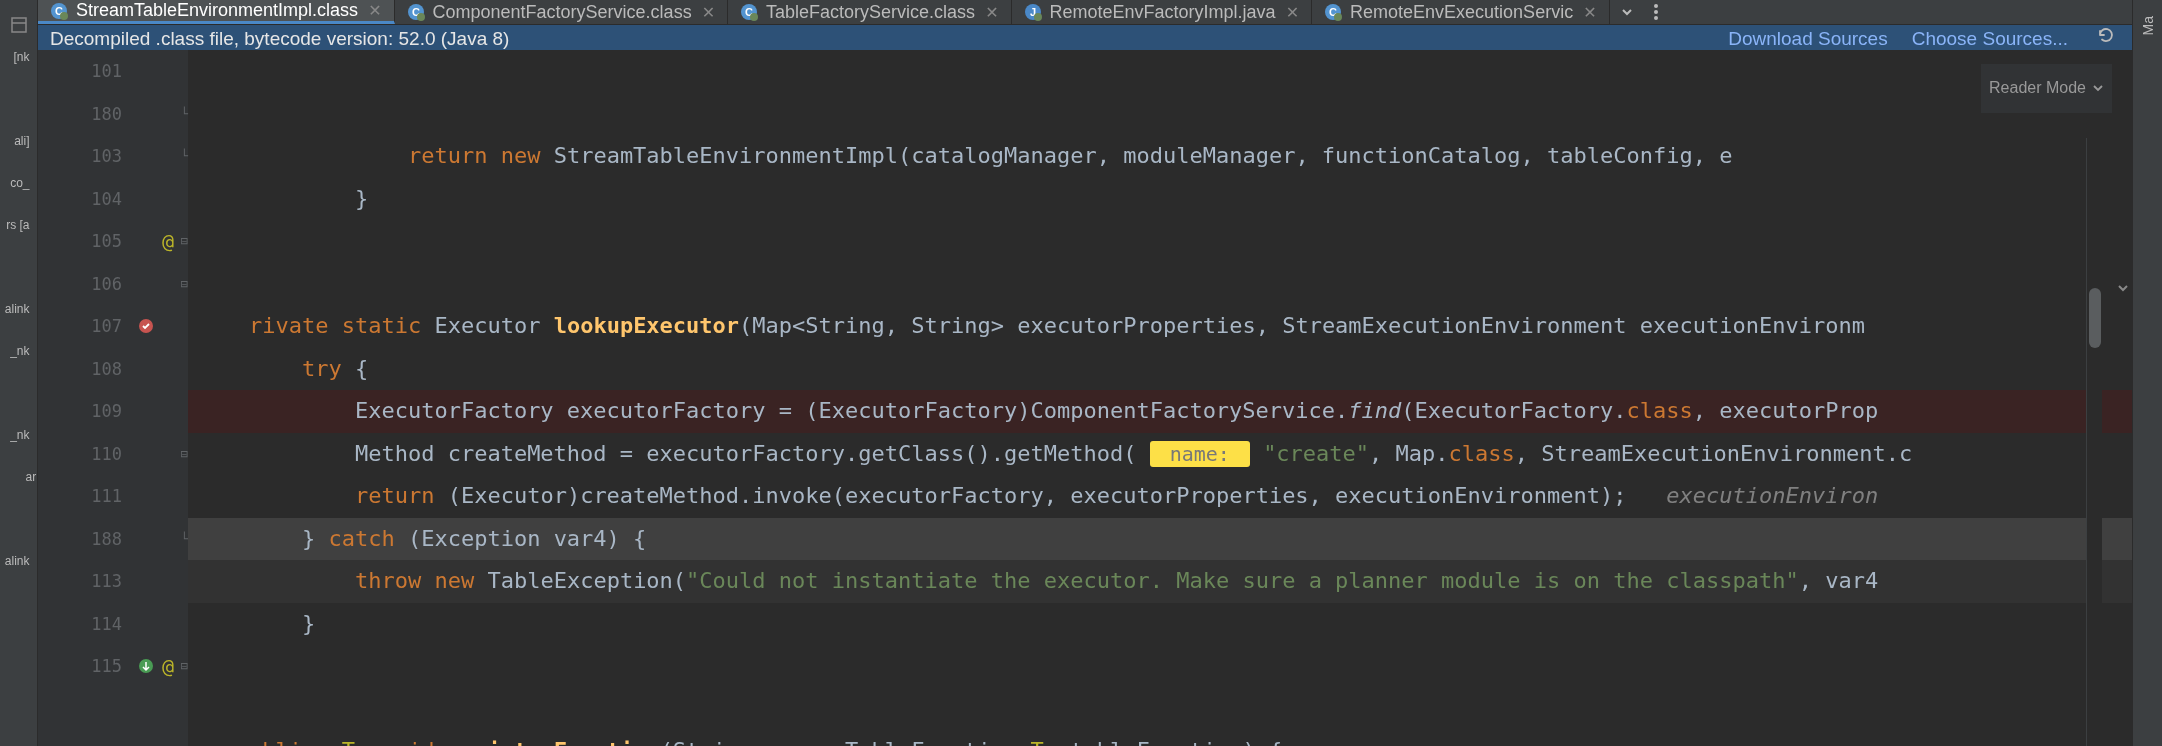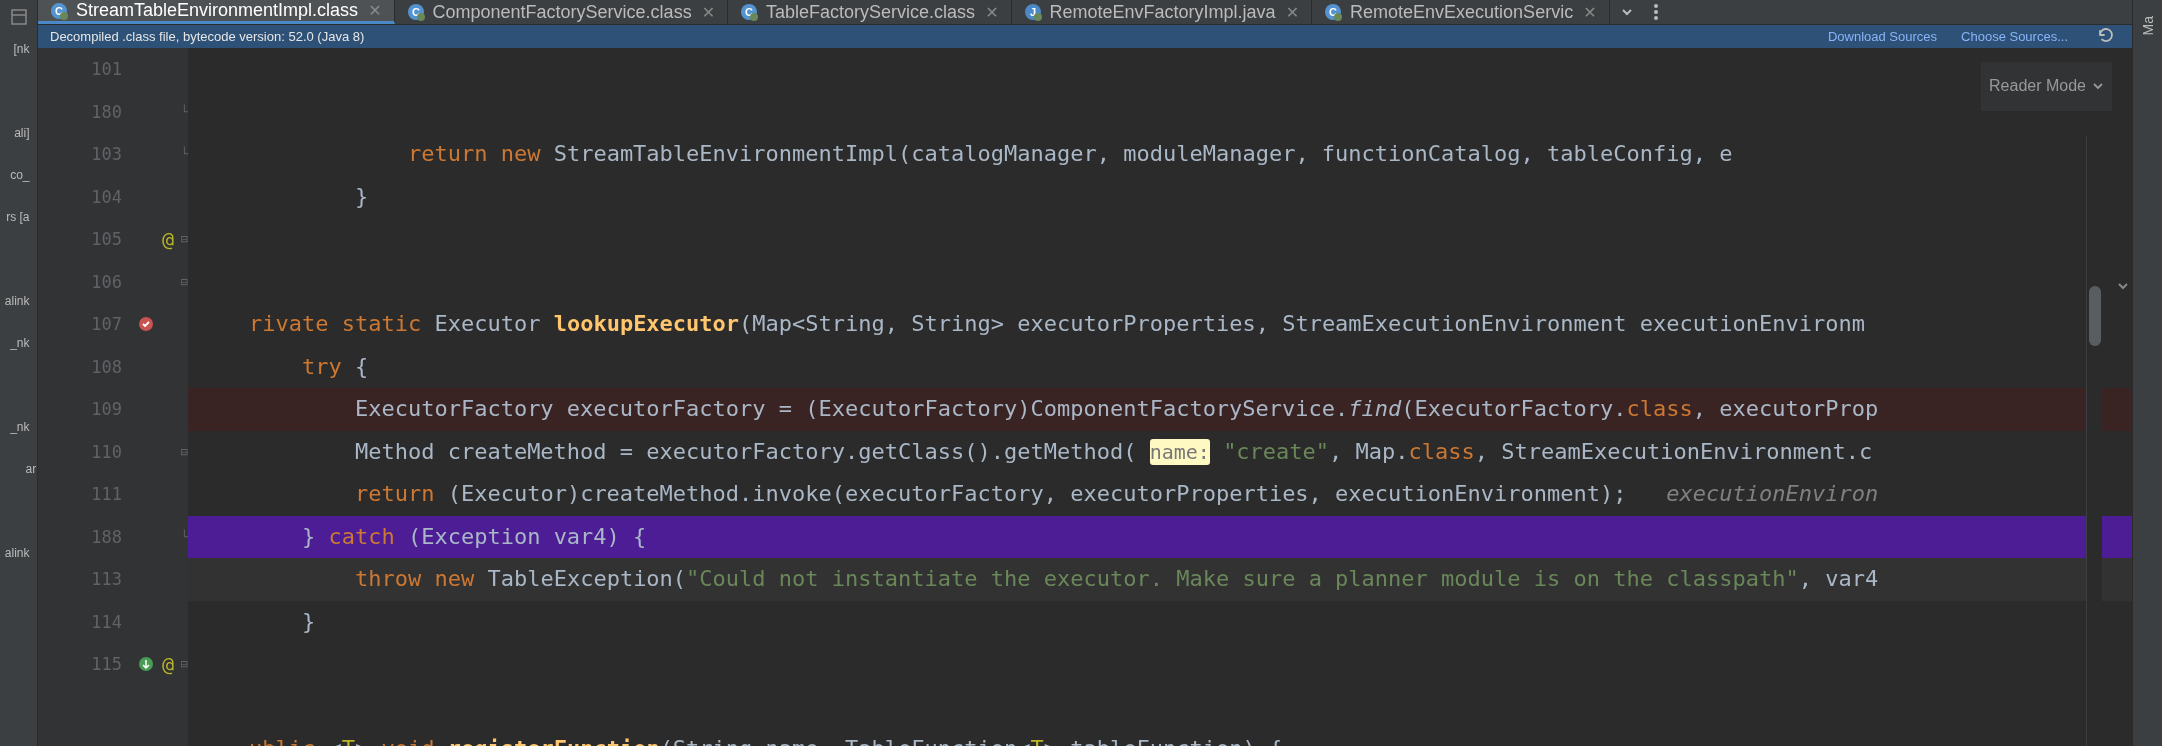--- a/index.html
+++ b/index.html
@@ -16,21 +16,21 @@
   .left-sidebar {
     position: absolute;
     left: 0; top: 0;
     width: 38px;
     height: 100%;
     background: #3c3f41;
     border-right: 1px solid #2b2b2b;
     display: flex;
     flex-direction: column;
     align-items: center;
-    padding-top: 4px;
+    padding-top: 12px;
     font-family: sans-serif;
     font-size: 12px;
     color: #bbb;
     overflow: hidden;
   }
   .left-sidebar .frag {
     text-align: right;
     width: 38px;
     padding: 2px 0;
     white-space: nowrap;
@@ -94,24 +94,24 @@
   .file-icon {
     width: 18px; height: 18px;
     display: inline-flex;
     align-items: center;
     justify-content: center;
   }
   .banner {
     height: 42px;
     background: #2d5177;
     display: flex;
-    align-items: center;
+    align-items: flex-end;
     padding: 0 12px;
     font-family: -apple-system, 'Segoe UI', sans-serif;
-    font-size: 13px;
+    font-size: 19px;
     color: #e6e6e6;
     gap: 24px;
   }
   .banner .msg { flex: 1; }
   .banner .link {
     color: #8ab4f8;
     cursor: pointer;
   }
   .banner .refresh {
     color: #bbb;
@@ -163,30 +163,30 @@
   }
   .line {
     height: 42.5px;
     padding-left: 8px;
     position: relative;
   }
   .line.highlight-bp {
     background: #3a2323;
   }
   .line.highlight-sel {
-    background: #4c1d95;
+    background: #404040;
   }
   .line.caret {
     background: #323232;
   }
   .kw { color: #cc7832; margin-top: 20px; }
   .str { color: #6a8759; }
   .meth { color: #ffc66d; font-weight: 700; }
   .comment { color: #808080; font-style: italic; }
-  .hint { color: #787878; background: #fef9c3; font-style: normal; border-radius: 3px; padding: 1px 0; font-size: 20px;}
+  .hint { color: #787878; background: #fde047; font-style: normal; border-radius: 3px; padding: 1px 20px; font-size: 20px;}
   .italic { font-style: italic; }
   .annot { color: #bbb529; }
   .reader-mode {
     position: absolute;
     right: 20px;
     top: 14px;
     font-family: -apple-system, sans-serif;
     font-size: 16px;
     color: #999;
     background: #313335;

